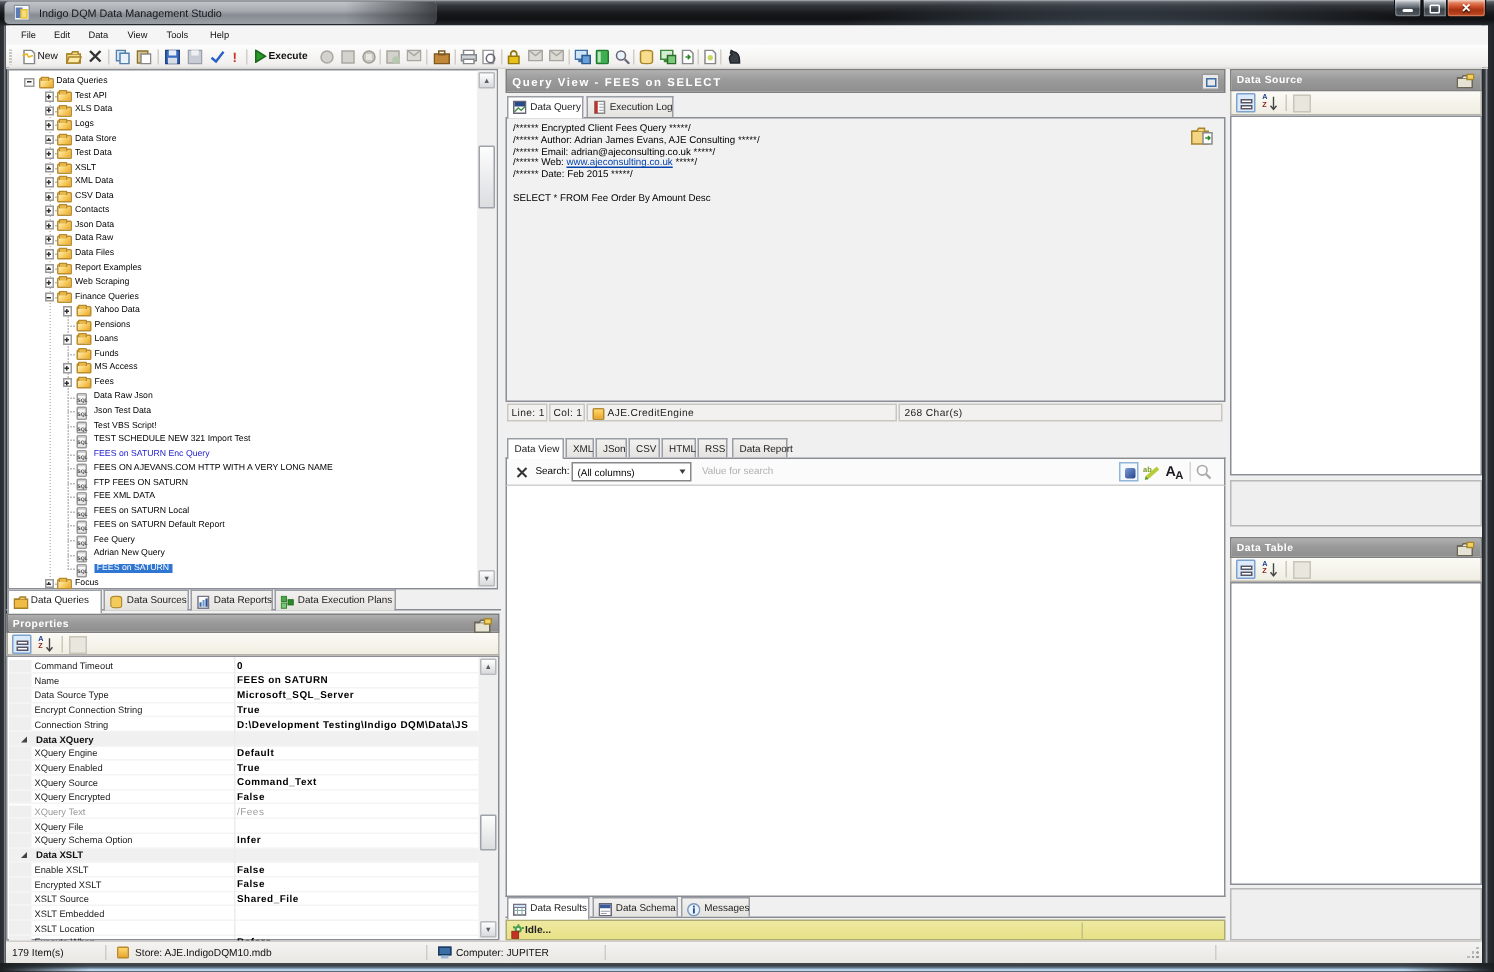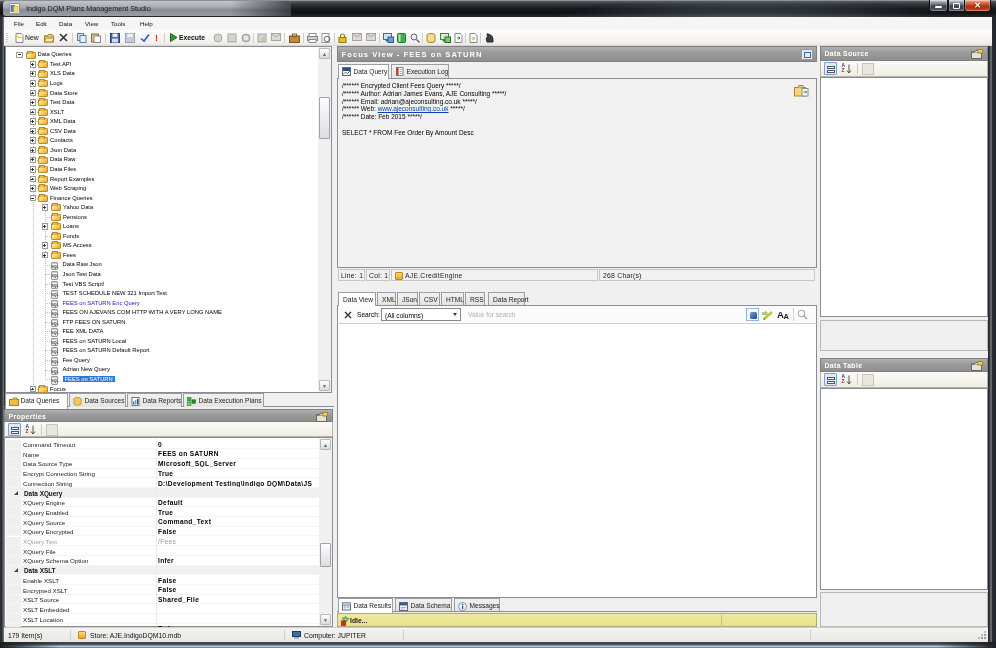--- a/index.html
+++ b/index.html
@@ -126,21 +126,21 @@
 <div class="abs" id="titlebar"></div>
 <div class="abs glass" style="position:absolute;left:555px;top:0;width:390px;height:17px;background:radial-gradient(ellipse at 50% 140%, rgba(150,175,200,0.42), rgba(150,175,200,0) 75%);"></div>
 <div class="abs" id="titlechip" style="left:3px;top:1px;width:288px;height:15px;border-radius:3px 3px 3px 3px;background:linear-gradient(to bottom,#c2c5c9 0%,#a8acb1 40%,#878c93 60%,#9ba0a6 100%);"></div>
 <div class="abs" style="left:230px;top:1px;width:61px;height:15px;background:linear-gradient(to right,rgba(30,33,37,0),rgba(30,33,37,0.55) 75%,rgba(30,33,37,0.75));border-radius:0 3px 3px 0;"></div>
 <svg class="abs" id="appicon" viewBox="0 0 11 11">
     <rect x="0.5" y="0.5" width="10" height="10" rx="0.5" fill="#f8fafc" stroke="#8a94a2"></rect>
     <rect x="1.5" y="2" width="4.5" height="7" fill="#5a7ab8"></rect>
     <rect x="4.5" y="3" width="5" height="6.5" fill="#e8c23a"></rect>
     <rect x="5.5" y="4" width="3" height="4.5" fill="#f6dc7a"></rect>
   </svg>
-<div class="abs" id="apptitle">Indigo DQM Plans Management Studio</div>
+<div class="abs" id="apptitle">Indigo DQM Data Management Studio</div>
 <div class="abs capbtn" id="btnmin">
     <div style="margin:5.5px auto 0;width:7px;height:2px;background:#fff;border-radius:1px;"></div>
   </div>
 <div class="abs capbtn" id="btnmax">
     <div style="margin:3px auto 0;width:7px;height:5.5px;border:1.4px solid #fff;border-radius:1px;"></div>
   </div>
 <div class="abs capbtn" id="btnclose">
     <div class="capglyph" style="font-size:8px;">✕</div>
   </div>
 
@@ -793,21 +793,21 @@
       <div class="pval">Before</div>
     </div>
     <div style="position:absolute;left:151px;top:0;width:1px;height:188px;background:#ececec;"></div>
     <div class="abs sb" style="left:314px;top:0;width:13px;height:188px;"></div>
     <div class="abs sbbtn" style="left:315px;top:1px;width:11px;height:11px;font-size:5px;line-height:10px;">▲</div>
     <div class="abs sbthumb" style="left:315px;top:105px;width:11px;height:24px;"></div>
     <div class="abs sbbtn" style="left:315px;top:176px;width:11px;height:11px;font-size:5px;line-height:10px;">▼</div>
   </div>
 
 <div class="abs phead" id="qhead">
-    <span>Focus View - FEES on SATURN</span>
+    <span>Query View - FEES on SELECT</span>
   <div style="position:absolute;right:3px;top:2px;width:12px;height:11px;background:#e9e9e9;border:1px solid #9a9a9a;border-radius:1px;">
       <div style="position:absolute;left:2px;top:2px;width:6.5px;height:5.5px;border:1.4px solid #3a6ea5;"></div>
     </div>
 </div>
 <div class="abs tabstrip" id="qtabs1">
     <div class="tab active" style="left:1px;width:51px;height:15.5px;">
       <span class="ic"><svg width="9" height="9" viewBox="0 0 9 9">
           <rect x="0.5" y="0.5" width="8" height="8" fill="#fff" stroke="#667"></rect>
           <rect x="1" y="1" width="7" height="3" fill="#2a4a8a"></rect>
           <path d="M1 7.5 L3.5 5 L5.5 6.5 L8 4" stroke="#4a8a4a" fill="none"></path>

